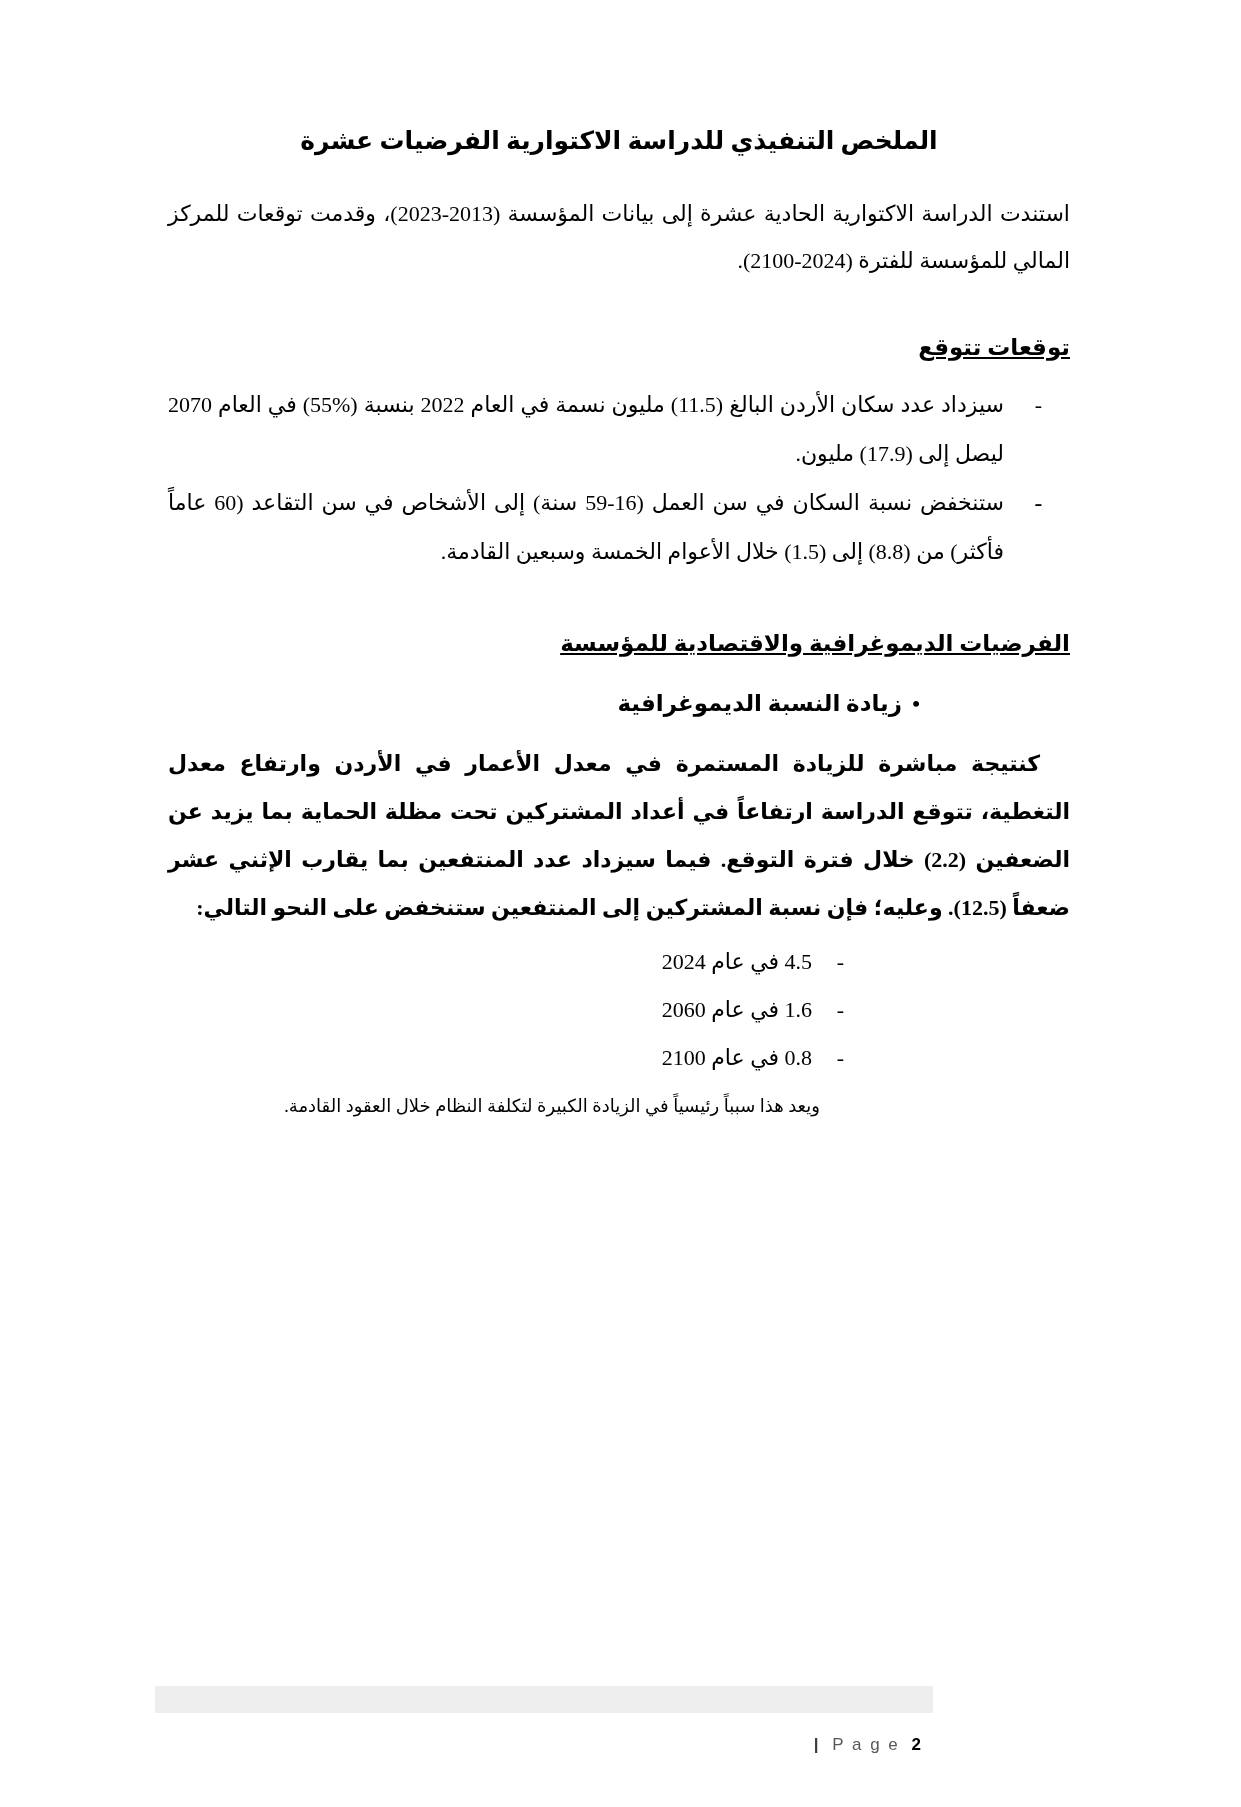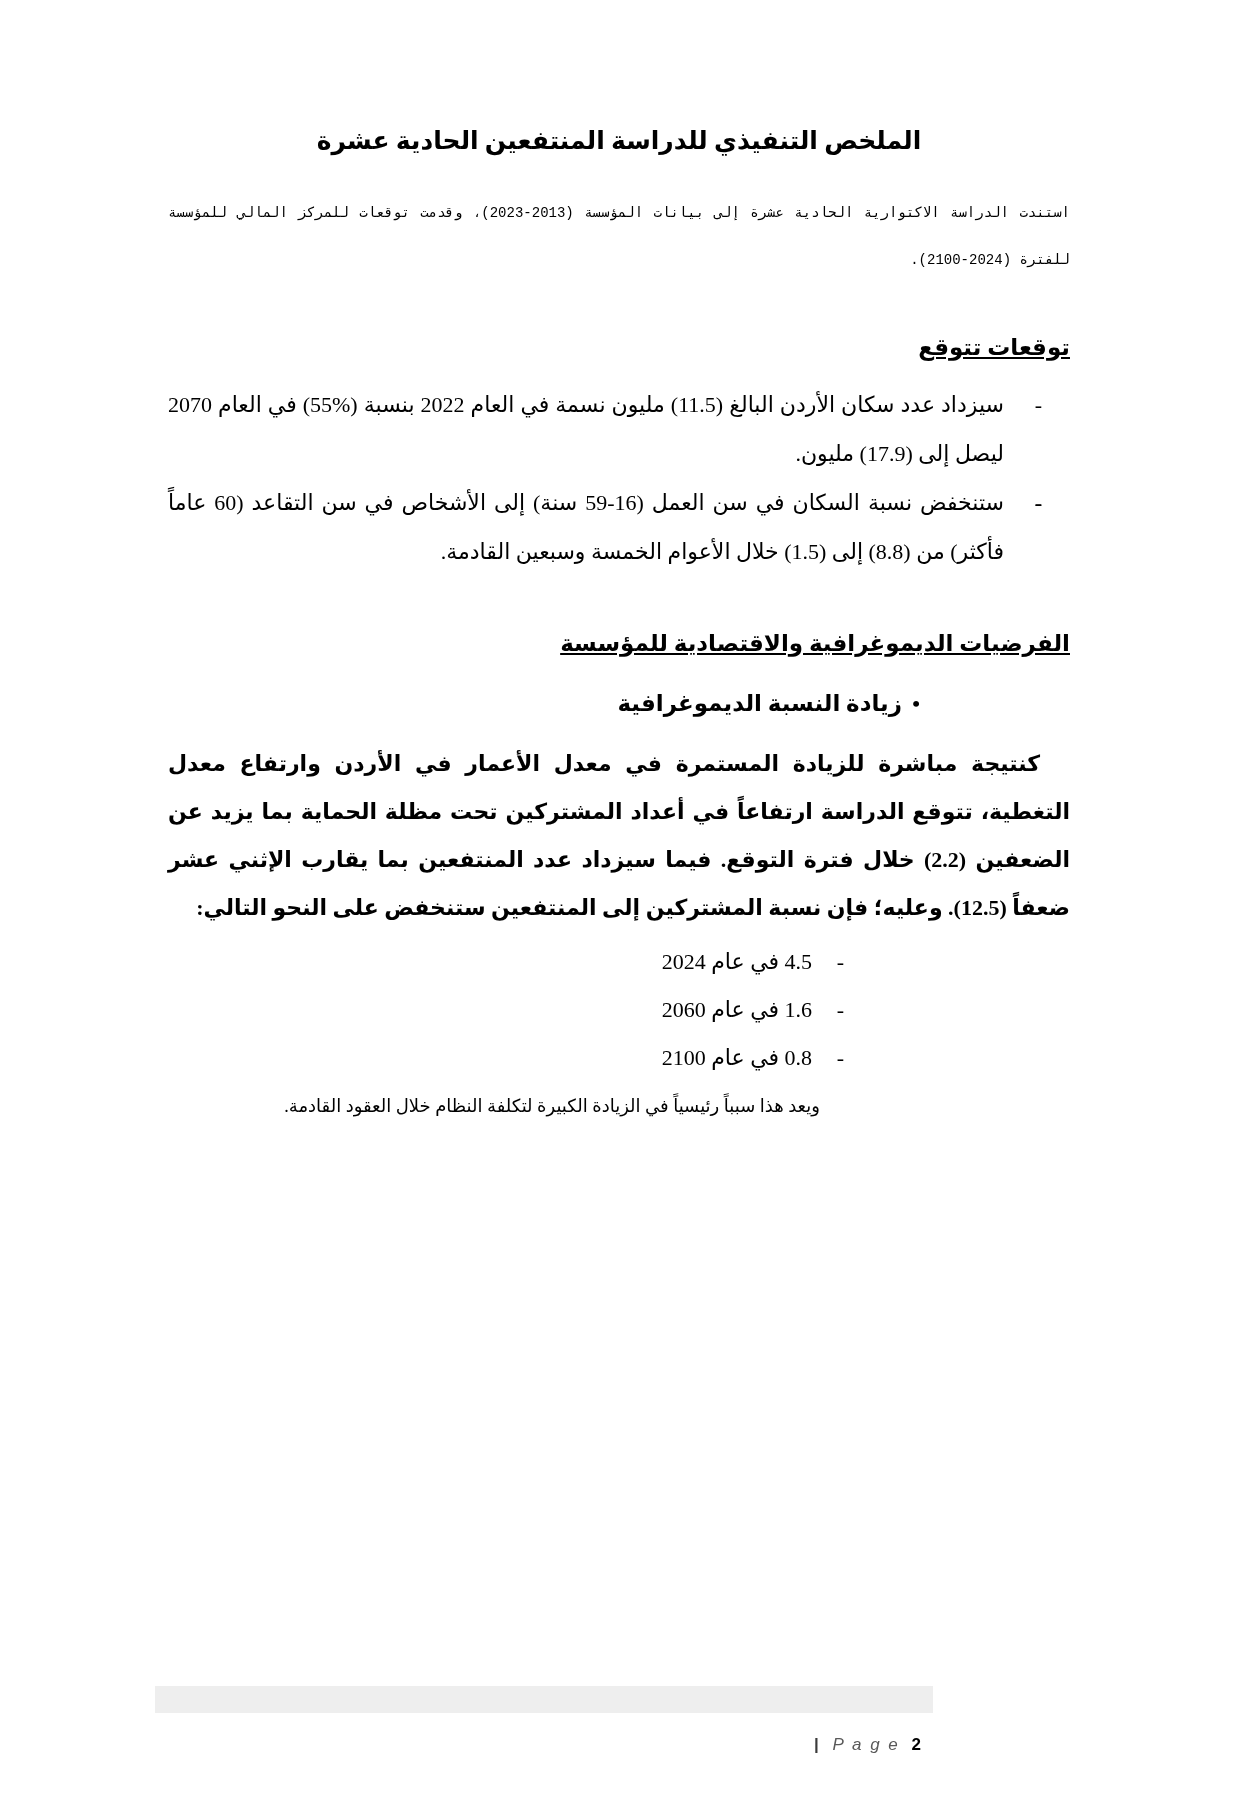--- a/index.html
+++ b/index.html
@@ -22,24 +22,23 @@
   .doc-title {
     padding-top: 122px;
     font-size: 25px;
     font-weight: bold;
     text-align: center;
     line-height: 1.5;
   }
 
   .intro {
     margin-top: 30px;
-    font-size: 14px;
+    font-size: 22px;
     line-height: 47px;
     text-align: justify;
-    font-family: Liberation Mono, monospace;
   }
 
   .section-heading {
     font-size: 23px;
     font-weight: bold;
     text-decoration: underline;
     line-height: 48px;
   }
   .pop-heading { margin-top: 40px; }
   .assump-heading { margin-top: 44px; }
@@ -118,30 +117,30 @@
     top: 1735px;
     left: 155px;
     width: 766px;
     text-align: right;
     direction: ltr;
     font-family: "Liberation Sans", sans-serif;
     font-size: 17px;
     color: #595959;
   }
   .footer .pipe   { font-weight: bold; color: #3b3b3b; margin-right: 9px; }
-  .footer .pageword { letter-spacing: 2px; color: #595959; font-style: italic; }
+  .footer .pageword { letter-spacing: 2px; color: #595959; }
   .footer .pagenum  { font-weight: bold; color: #000000; margin-left: 7px; }
 </style>
 </head>
 <body>
 
 <div class="page">
   <div class="content">
 
-    <h1 class="doc-title">الملخص التنفيذي للدراسة المنتفعين الحادية عشرة</h1>
+    <h1 class="doc-title">الملخص التنفيذي للدراسة الاكتوارية الفرضيات عشرة</h1>
 
     <p class="intro">استندت الدراسة الاكتوارية الحادية عشرة إلى بيانات المؤسسة (2013-2023)، وقدمت توقعات للمركز المالي للمؤسسة للفترة (2024-2100).</p>
 
     <h2 class="section-heading pop-heading">توقعات تتوقع</h2>
 
     <div class="dash-list">
       <div class="dash-item">
         <span class="dash-marker">-</span>
         <span class="dash-text">سيزداد عدد سكان الأردن البالغ (11.5) مليون نسمة في العام 2022 بنسبة (%55) في العام 2070 ليصل إلى (17.9) مليون.</span>
       </div>

